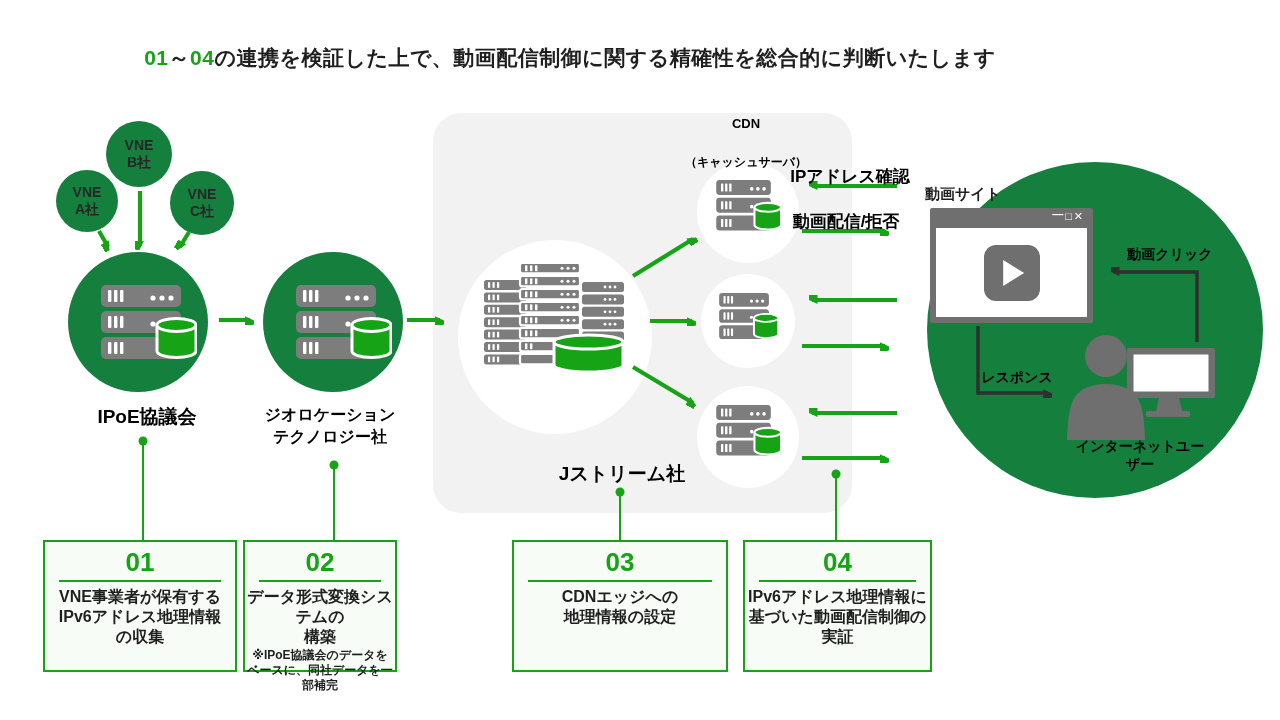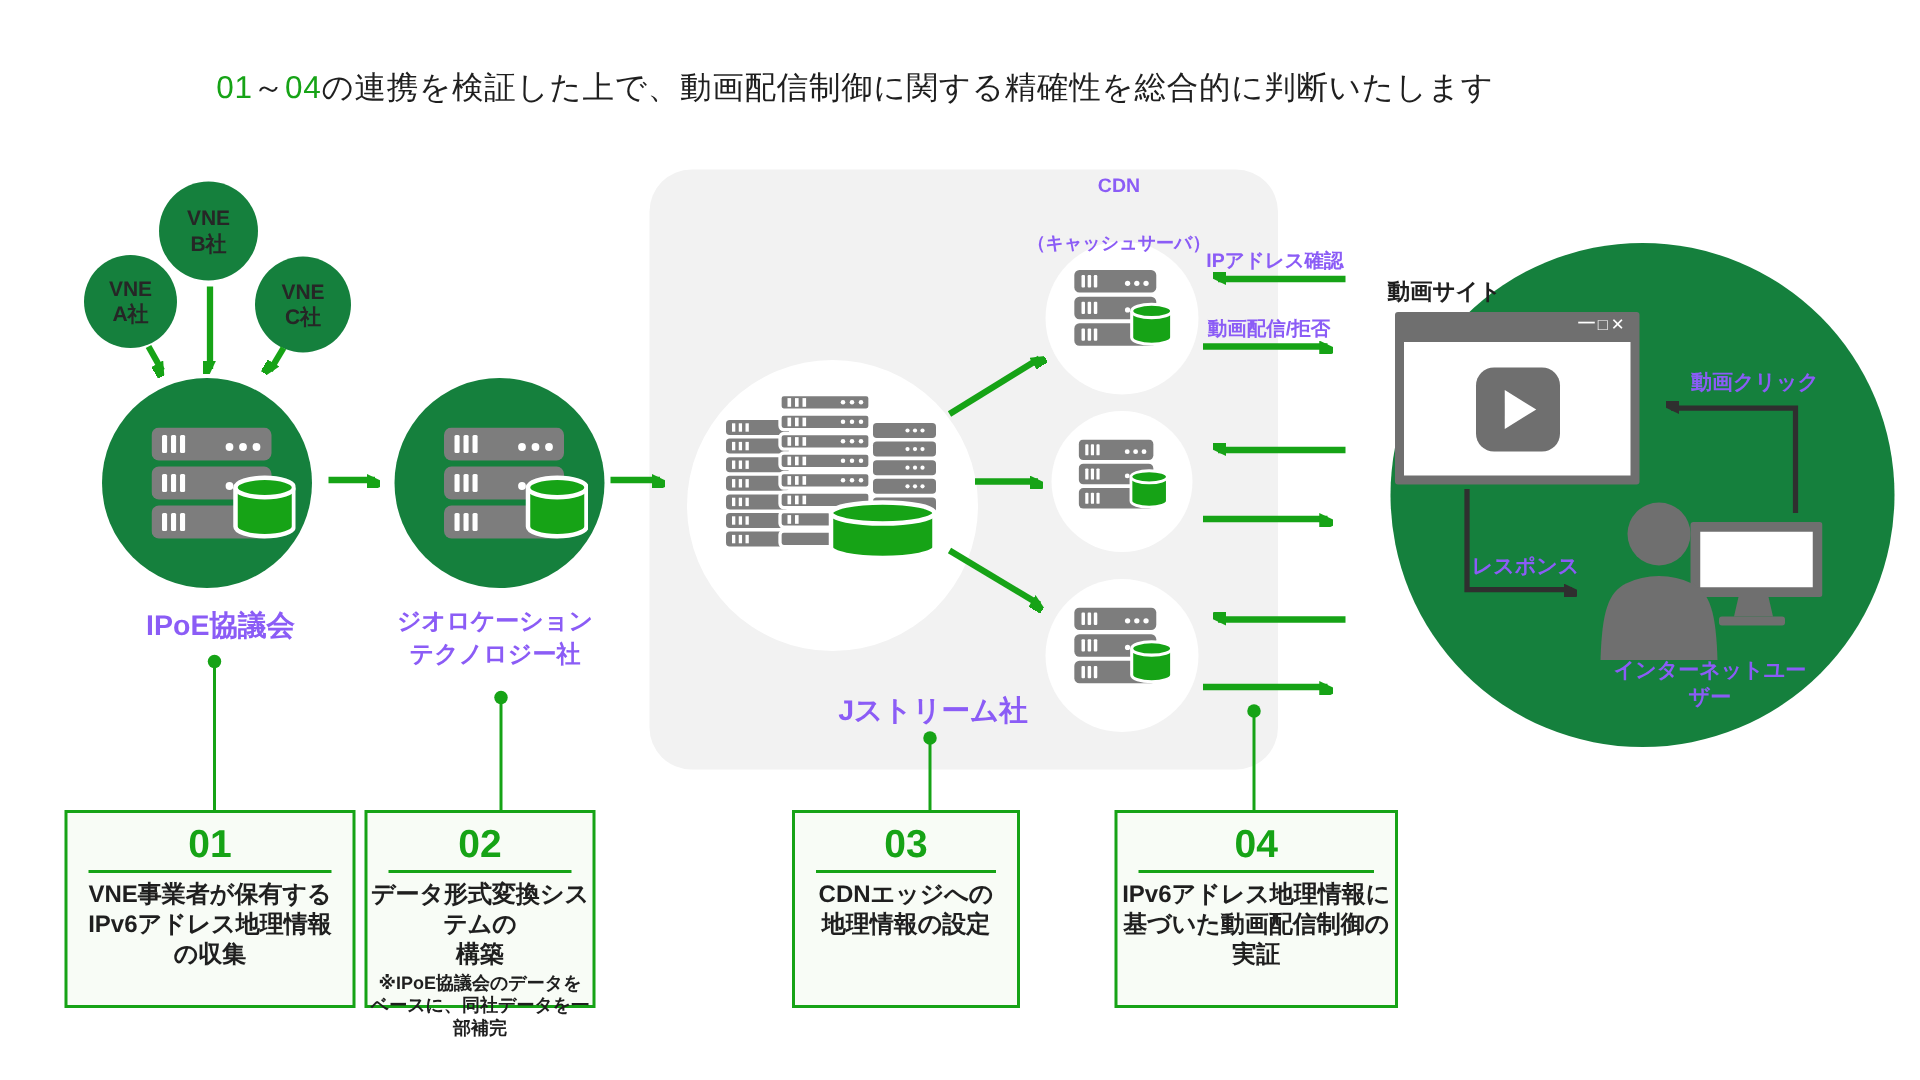--- a/index.html
+++ b/index.html
@@ -5,42 +5,42 @@
   html,body{margin:0;padding:0;background:#ffffff;}
   .canvas{
     position:relative;width:1280px;height:720px;overflow:hidden;background:#ffffff;
     font-family:"Liberation Sans","DejaVu Sans",sans-serif;color:#1f1f1f;
   }
   .abs{position:absolute;}
   .pre{white-space:pre-line;}
   .ctr{transform:translateX(-50%);text-align:center;}
 
   
-  .main-title{top:44px;left:0;width:1140px;text-align:center;font-size:21px;font-weight:normal;letter-spacing:0.5px;}
+  .main-title{top:44px;left:0;width:1140px;text-align:center;font-size:21px;font-weight:bold;letter-spacing:0.5px;}
   .green-t{color:#16a316;}
 
   
   .circle{border-radius:50%;}
   .node-gray{background:#15803d;}
   .node-white{background:#ffffff;}
 
   .vne{display:flex;align-items:center;justify-content:center;text-align:center;
        font-size:14px;font-weight:bold;line-height:1.2;color:#262626;}
 
   
   .panel{left:433px;top:113px;width:419px;height:400px;background:#f2f2f2;border-radius:28px;}
 
   
-  .node-label{font-weight:bold;color:#8b5cf6;}
+  .node-label{font-weight:bold;color:#000000;}
   .lbl-ipoe{left:147px;top:404px;font-size:19px;}
   .lbl-geo{left:330px;top:404px;font-size:16px;line-height:1.35;}
   .lbl-jstream{left:622px;top:461px;font-size:19px;}
   .lbl-cdn1{left:746px;top:116px;font-size:13px;}
   .lbl-cdn2{left:746px;top:132px;font-size:12px;margin-top:22px;}
-  .lbl-small{font-size:13px;}
+  .lbl-small{font-size:17px;}
   .lbl-ipcheck{left:850px;top:165px;}
   .lbl-delivery{left:846px;top:210px;}
   .lbl-site{left:925px;top:185px;font-size:15px;font-weight:bold;}
   .lbl-click{left:1170px;top:246px;font-size:14px;}
   .lbl-resp{left:1017px;top:369px;font-size:14px;}
   .lbl-user{left:1140px;top:438px;font-size:14px;text-align:center;}
 
   
   .overlay{left:0;top:0;width:1280px;height:720px;pointer-events:none;}
 
@@ -55,21 +55,21 @@
             width:0;height:0;border-top:13px solid transparent;border-bottom:13px solid transparent;border-left:21px solid #ffffff;}
 
   
   .step{top:540px;height:132px;background:#f8fcf6;border:2px solid #16a316;box-sizing:border-box;text-align:center;}
   .step .num{margin-top:6px;font-size:26px;font-weight:bold;color:#16a316;line-height:1.1;}
   .step .sep{border:none;border-top:2px solid #16a316;margin:3px 14px 5px 14px;}
   .step .txt{font-size:16px;font-weight:bold;line-height:1.25;}
   .step .note{font-size:12px;font-weight:bold;line-height:1.25;margin-top:1px;}
   .step-1{left:43px;width:194px;}
   .step-2{left:243px;width:154px;}
-  .step-3{left:528px;width:152px;}
+  .step-3{left:512px;width:216px;}
   .step-4{left:743px;width:189px;}
 </style>
 </head>
 <body>
 
 <div class="canvas">
 
   <div class="abs main-title">
     <span class="green-t">01</span><span>～</span><span class="green-t">04</span><span>の連携を検証した上で、動画配信制御に関する精確性を総合的に判断いたします</span>
   </div>

